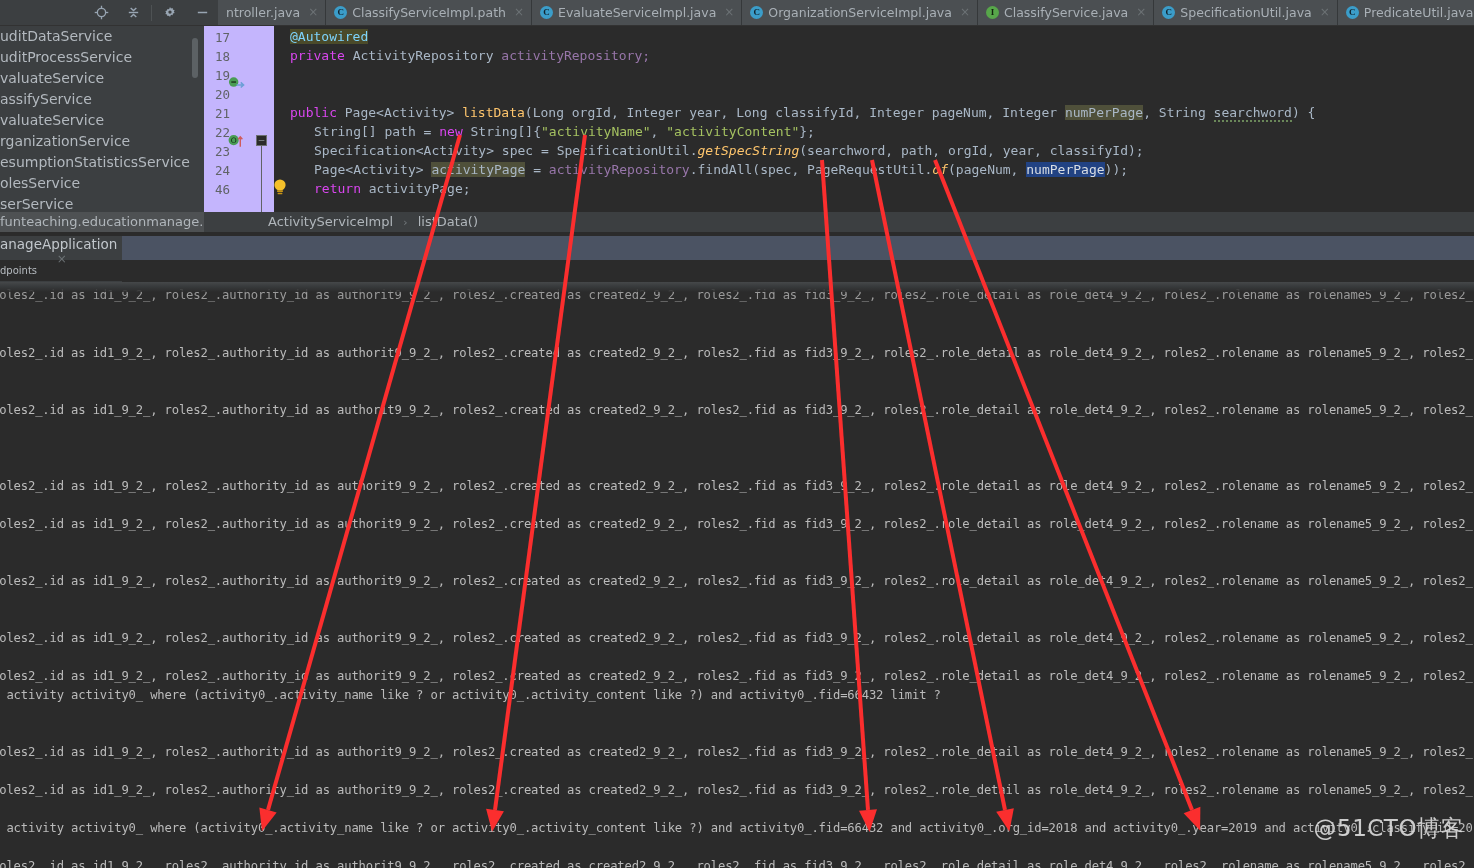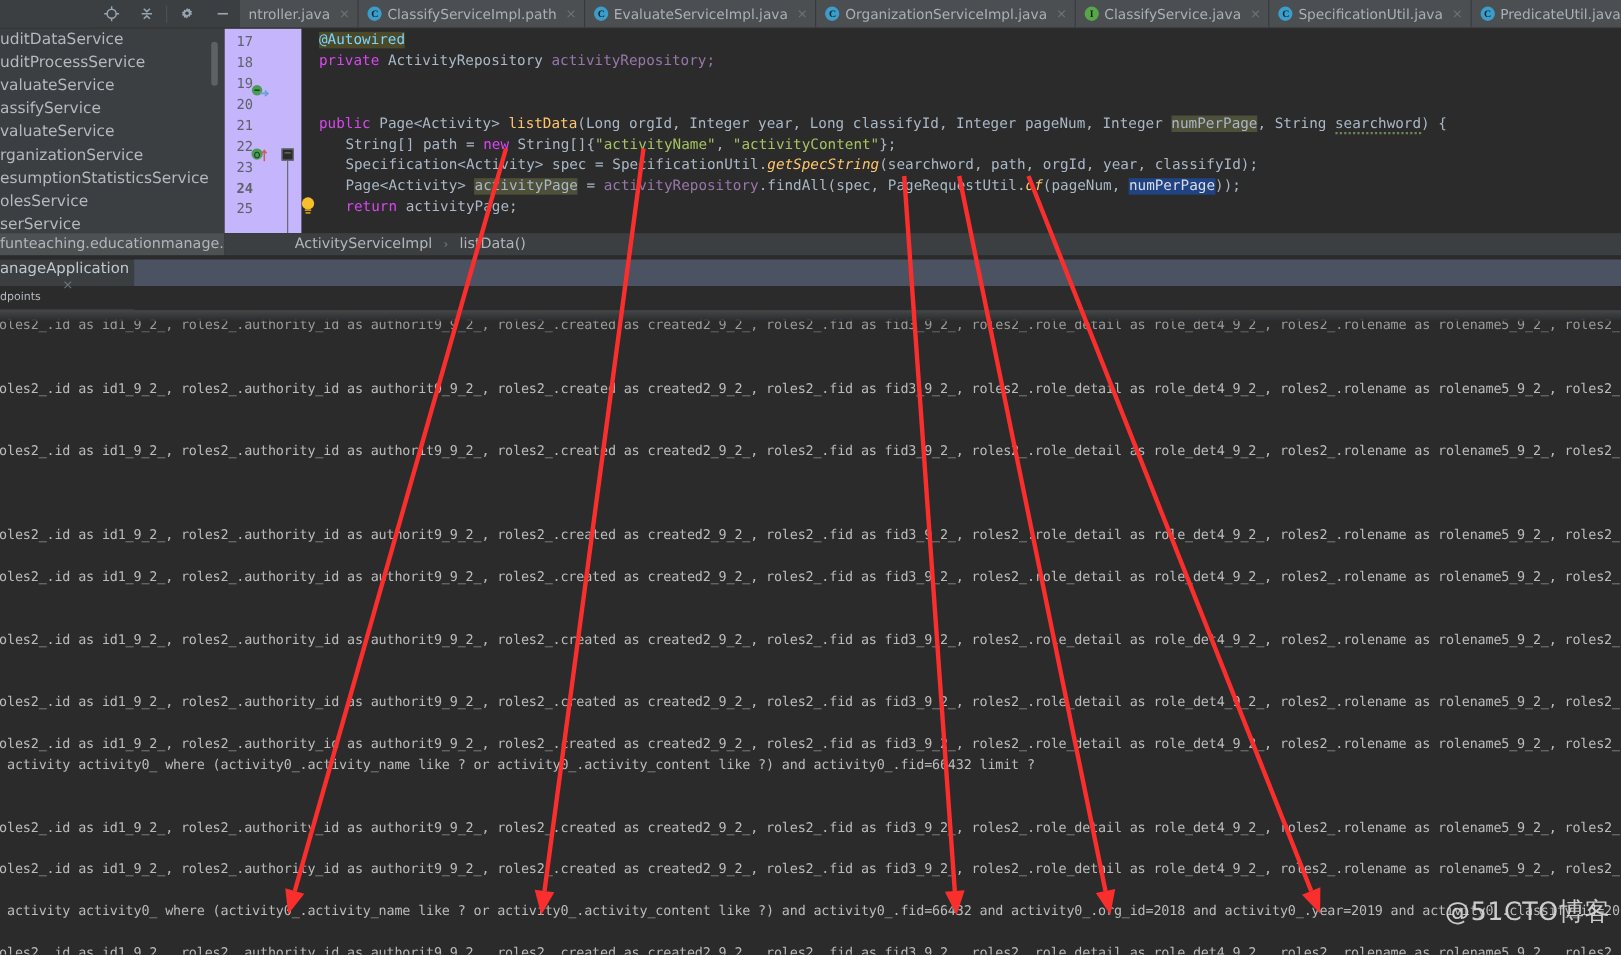--- a/index.html
+++ b/index.html
@@ -252,22 +252,22 @@
   <div class="editor">
     <div class="gutter">
       <div id="ln-host">
           <div class="ln" style="top: 4px;">17</div>
           <div class="ln" style="top: 23px;">18</div>
           <div class="ln" style="top: 42px;">19</div>
           <div class="ln" style="top: 61px;">20</div>
           <div class="ln" style="top: 80px;">21</div>
           <div class="ln" style="top: 99px;">22</div>
           <div class="ln" style="top: 118px;">23</div>
-          <div class="ln" style="top: 137px; font-weight: bold;">24</div>
-          <div class="ln" style="top: 156px;">25</div>
+          <div class="ln" style="top: 137px;">24</div>
+          <div class="ln" style="top: 156px;">46</div>
         </div>
 
       <div class="gmark" style="left:24px;top:49px;">
         <svg width="17" height="14" viewBox="0 0 18 14">
             <circle cx="6" cy="6" r="5" fill="#499c54"></circle>
             <path d="M3.5 6 L8.5 6" stroke="#1d3b1f" stroke-width="1.6"></path>
             <path d="M9 9 L16 9 M13.5 6.3 L16.5 9 L13.5 11.7" stroke="#6b9fd6" stroke-width="1.6" fill="none"></path>
           </svg>
       </div>
       <div class="gmark" style="left:24px;top:107px;">

